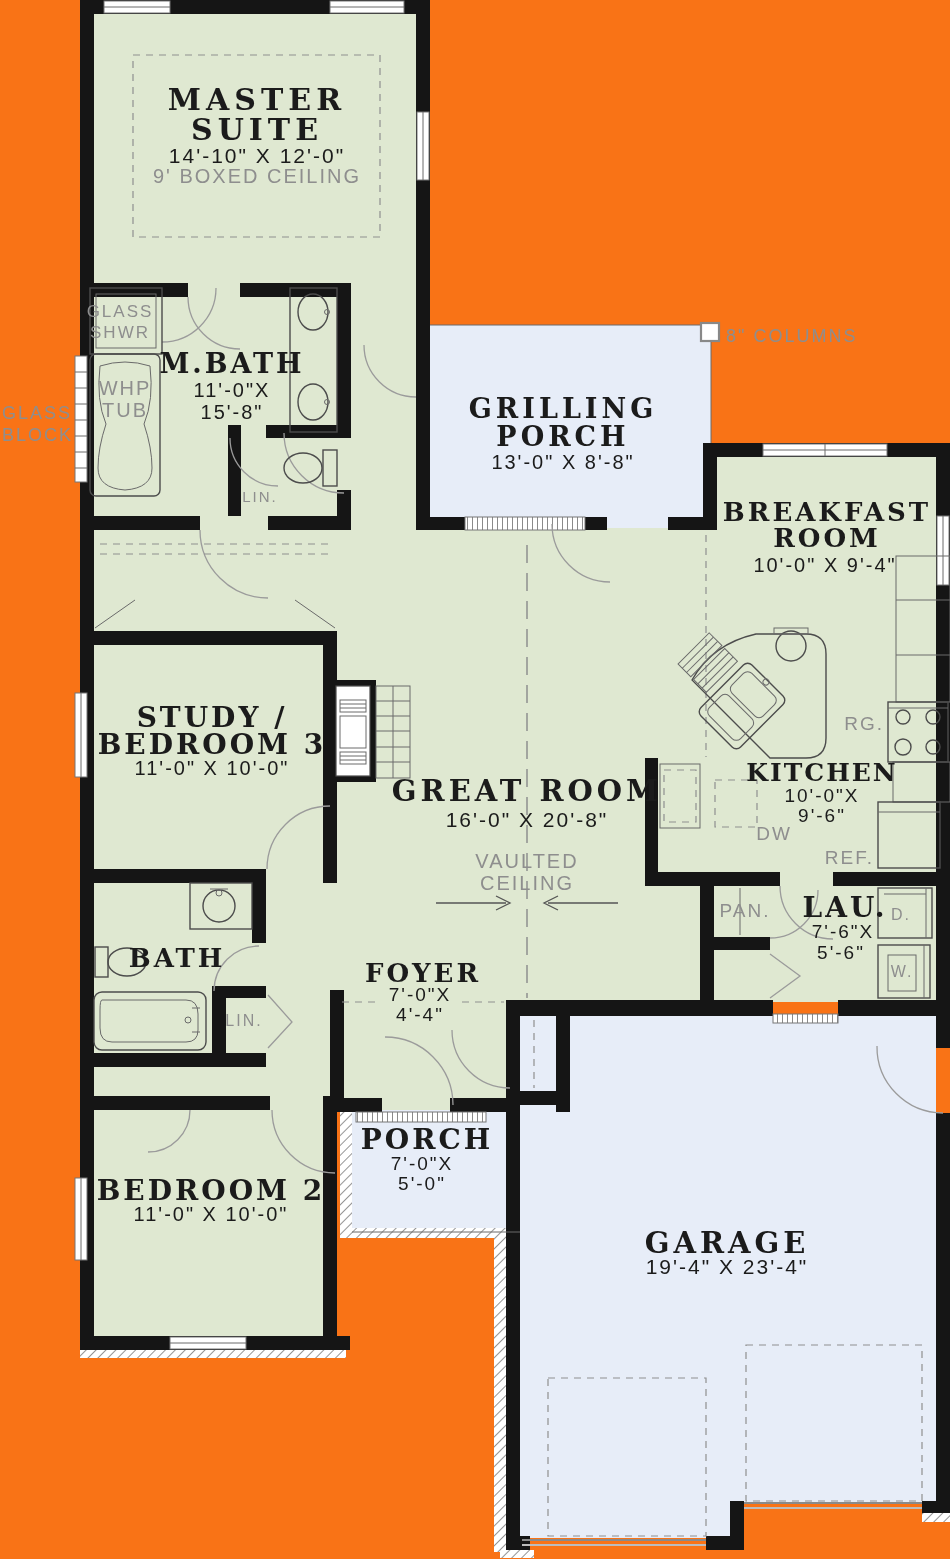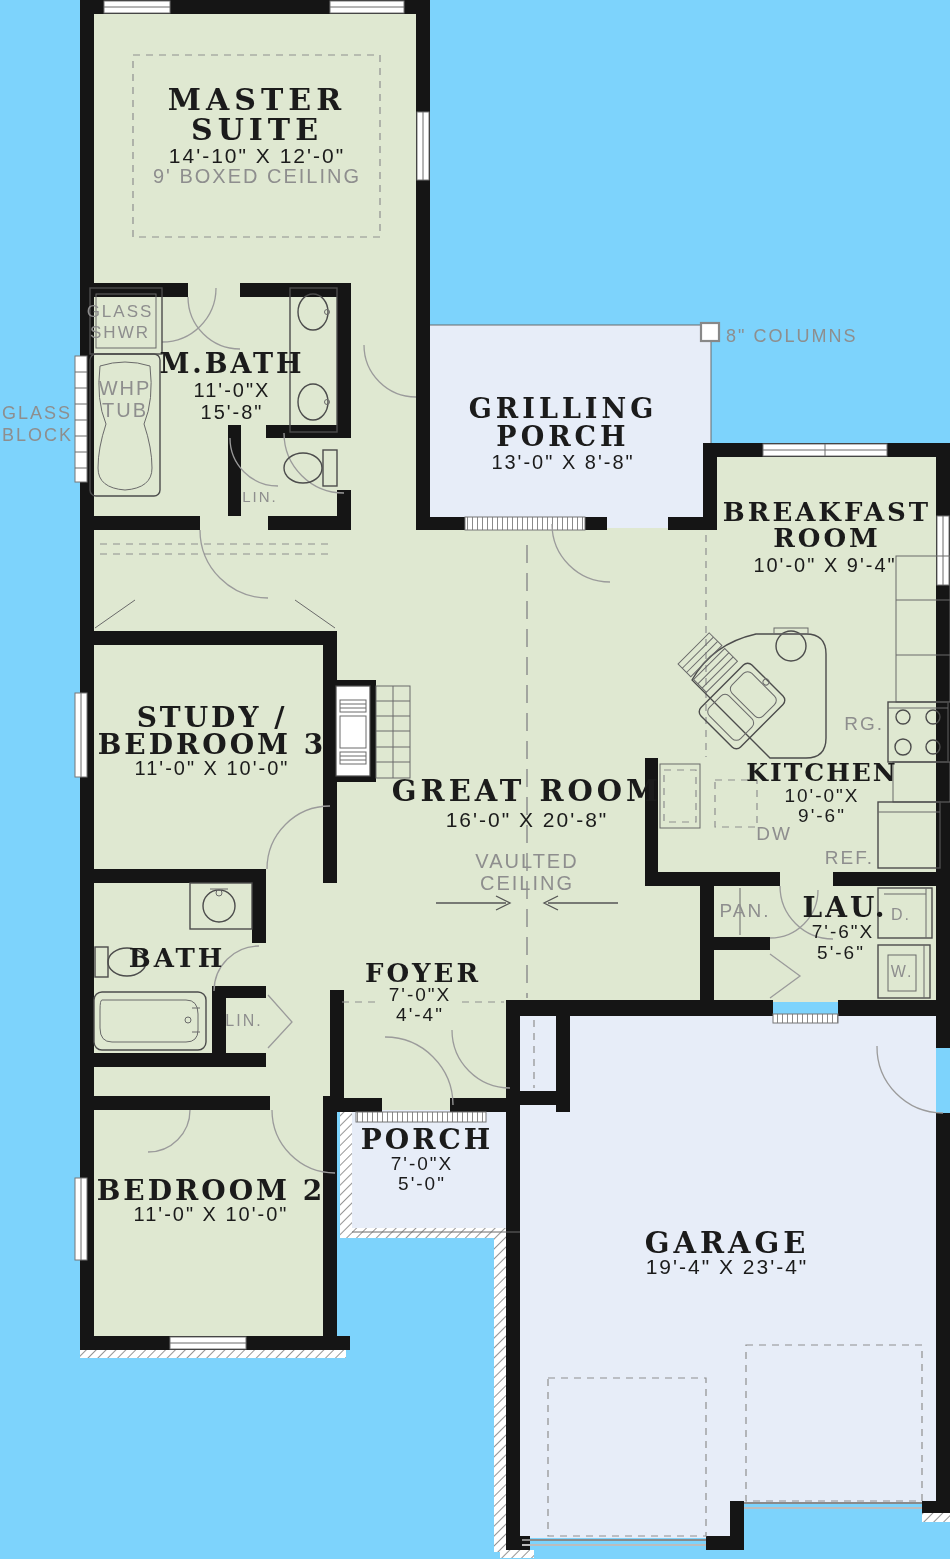--- a/index.html
+++ b/index.html
@@ -1,16 +1,16 @@
 <!DOCTYPE html>
 <html><head>
 <meta charset="utf-8">
 <style>
   html,body{margin:0;padding:0;background:#ffffff;}
-  .stage{width:950px;height:1559px;position:relative;background:#7dd3fc;overflow:hidden;}
+  .stage{width:950px;height:1559px;position:relative;background:#f97316;overflow:hidden;}
   svg{display:block;}
   .wall{fill:#151515;stroke:none;}
   .room{fill:#dfe8d1;}
   .porchfill{fill:#e7edf8;}
   .thin{stroke:#4c4c4c;fill:none;stroke-width:1.4;}
   .thin2{stroke:#6a6a6a;fill:none;stroke-width:1;}
   .arc{stroke:#9b9b9b;fill:none;stroke-width:1.3;}
   .dashL{stroke:#8f8f8f;stroke-dasharray:18 10;fill:none;stroke-width:1.5;}
   .dashS{stroke:#8f8f8f;stroke-dasharray:7 6;fill:none;stroke-width:1.2;}
   .win{fill:#ffffff;stroke:#777777;stroke-width:1;}

